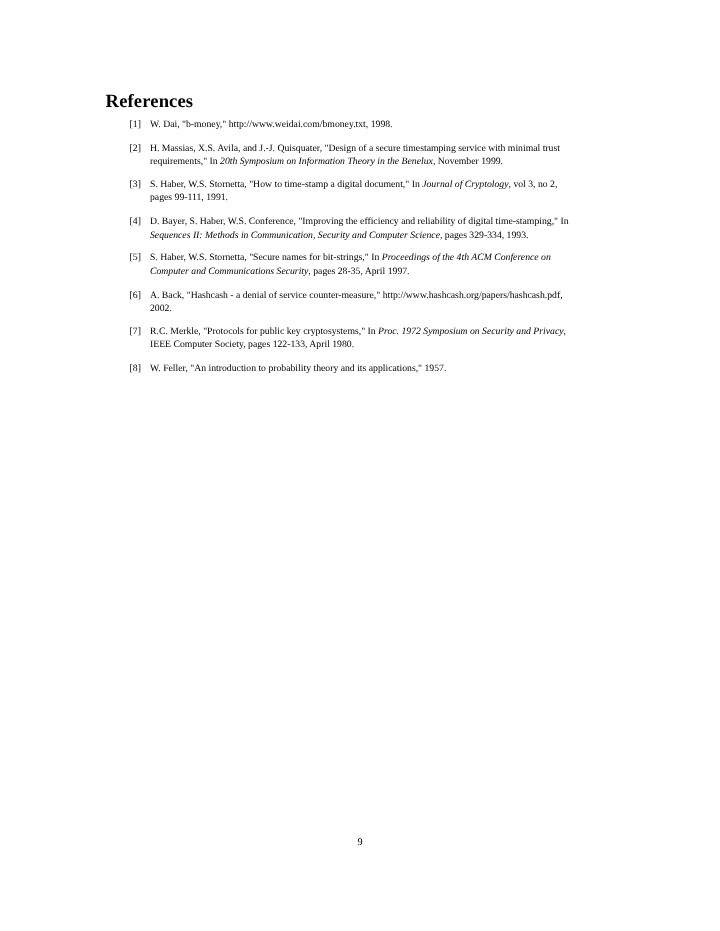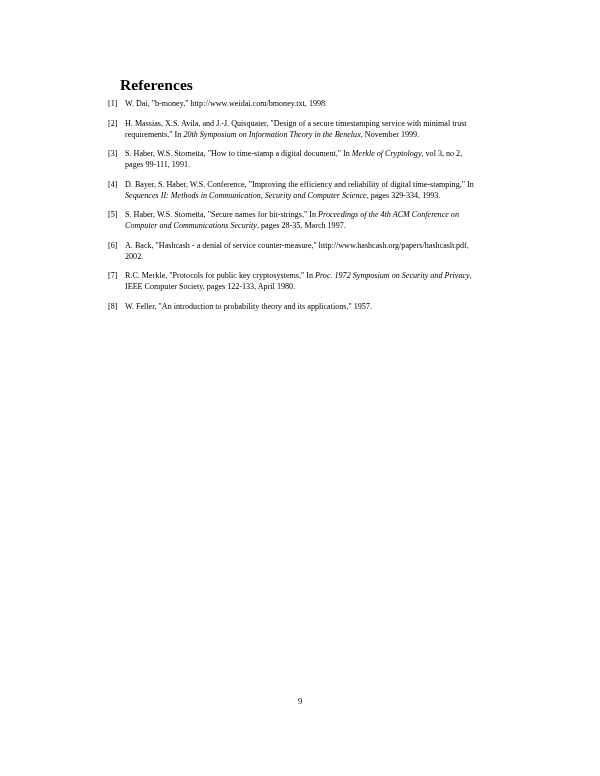--- a/index.html
+++ b/index.html
@@ -17,21 +17,21 @@
   }
   .page {
     position: absolute;
     top: 0;
     left: 0;
     width: 600px;
     height: 776px;
   }
   .refs-heading {
     position: absolute;
-    left: 120px;
+    left: 88px;
     top: 76px;
     font-size: 15.5px;
     font-weight: bold;
     letter-spacing: 0.1px;
   }
   .refs-list {
     position: absolute;
     left: 108px;
     top: 98px;
     width: 372px;
@@ -76,29 +76,29 @@
       <div class="ref-item">
         <span class="ref-num">[1]</span>
         <span class="ref-text"><span>W. Dai, "b-money," http://www.weidai.com/bmoney.txt, 1998.</span></span>
       </div>
       <div class="ref-item">
         <span class="ref-num">[2]</span>
         <span class="ref-text"><span>H. Massias, X.S. Avila, and J.-J. Quisquater, "Design of a secure timestamping service with minimal trust requirements," In </span><i>20th Symposium on Information Theory in the Benelux</i><span>, November 1999.</span></span>
       </div>
       <div class="ref-item">
         <span class="ref-num">[3]</span>
-        <span class="ref-text"><span>S. Haber, W.S. Stornetta, "How to time-stamp a digital document," In </span><i>Merkle of Cryptology</i><span>, vol 3, no 2, pages 99-111, 1991.</span></span>
+        <span class="ref-text"><span>S. Haber, W.S. Stornetta, "How to time-stamp a digital document," In </span><i>Journal of Cryptology</i><span>, vol 3, no 2, pages 99-111, 1991.</span></span>
       </div>
       <div class="ref-item">
         <span class="ref-num">[4]</span>
         <span class="ref-text"><span>D. Bayer, S. Haber, W.S. Conference, "Improving the efficiency and reliability of digital time-stamping," In </span><i>Sequences II: Methods in Communication, Security and Computer Science</i><span>, pages 329-334, 1993.</span></span>
       </div>
       <div class="ref-item">
         <span class="ref-num">[5]</span>
-        <span class="ref-text"><span>S. Haber, W.S. Stornetta, "Secure names for bit-strings," In </span><i>Proceedings of the 4th ACM Conference on Computer and Communications Security</i><span>, pages 28-35, March 1997.</span></span>
+        <span class="ref-text"><span>S. Haber, W.S. Stornetta, "Secure names for bit-strings," In </span><i>Proceedings of the 4th ACM Conference on Computer and Communications Security</i><span>, pages 28-35, April 1997.</span></span>
       </div>
       <div class="ref-item">
         <span class="ref-num">[6]</span>
         <span class="ref-text"><span>A. Back, "Hashcash - a denial of service counter-measure," http://www.hashcash.org/papers/hashcash.pdf, 2002.</span></span>
       </div>
       <div class="ref-item">
         <span class="ref-num">[7]</span>
         <span class="ref-text"><span>R.C. Merkle, "Protocols for public key cryptosystems," In </span><i>Proc. 1972 Symposium on Security and Privacy</i><span>, IEEE Computer Society, pages 122-133, April 1980.</span></span>
       </div>
       <div class="ref-item">

